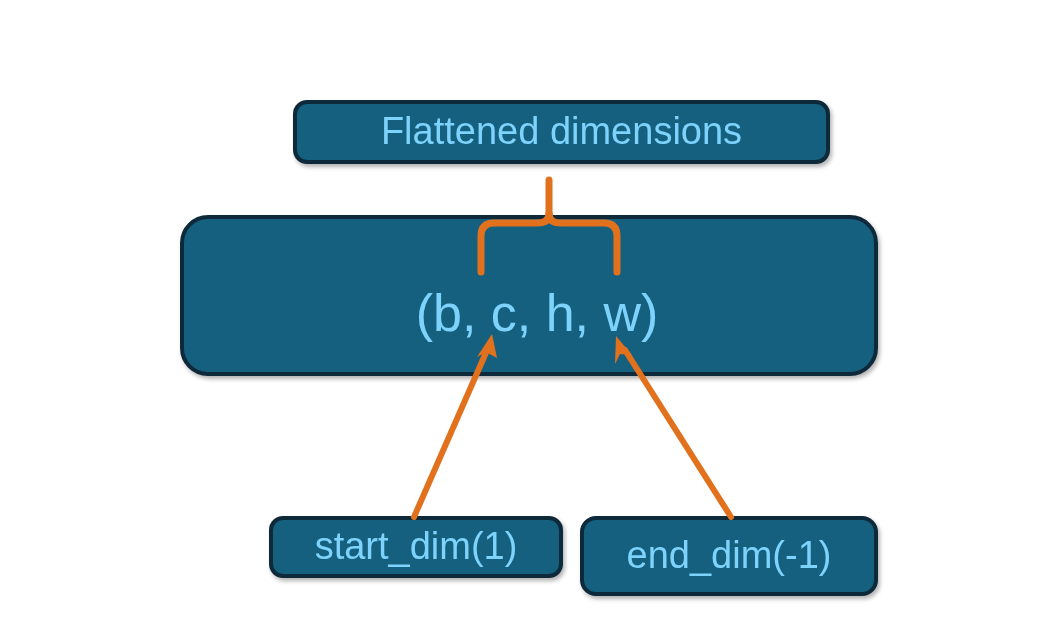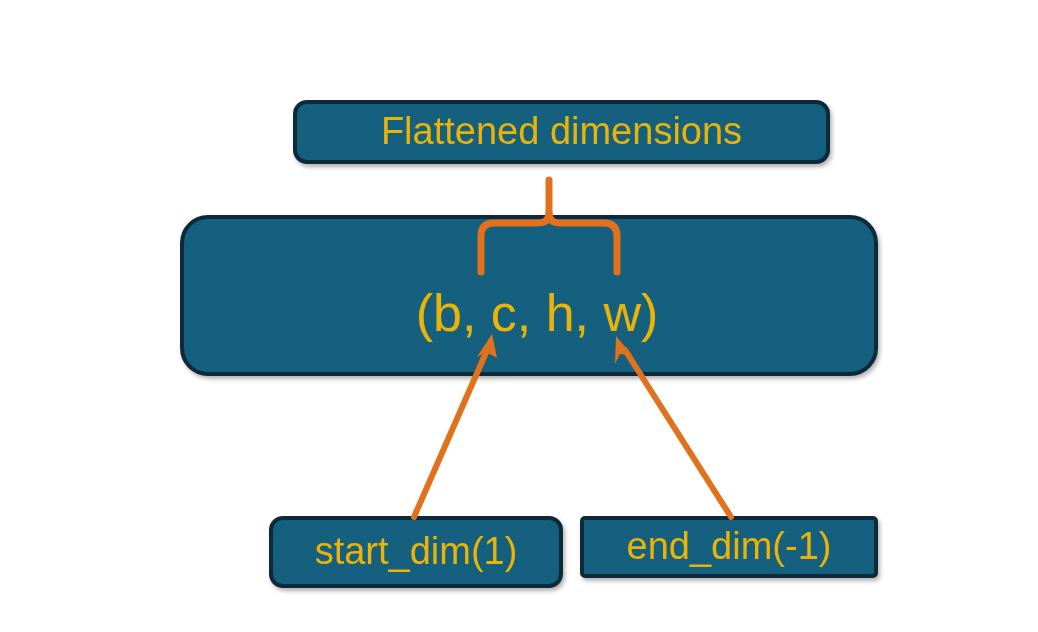--- a/index.html
+++ b/index.html
@@ -15,21 +15,21 @@
     width: 1038px;
     height: 632px;
     background: #ffffff;
     overflow: hidden;
   }
   .node {
     position: absolute;
     box-sizing: border-box;
     background: #16607F;
     border: 4px solid #0E2A3A;
-    color: #eab308;
+    color: #7dd3fc;
     display: flex;
     align-items: center;
     justify-content: center;
     text-align: right;
     line-height: 1.1;
     white-space: nowrap;
     box-shadow: 2px 3px 4px rgba(0,0,0,0.30);
   }
   #node-flattened {
     left: 293px;
@@ -49,30 +49,30 @@
   }
   #node-shape .shape-label {
     position: relative;
     top: 18px;
     margin-left: 16px;
   }
   #node-start {
     left: 269px;
     top: 516px;
     width: 294px;
-    height: 72px;
+    height: 62px;
     border-radius: 14px;
     font-size: 38px;
   }
   #node-end {
     left: 580px;
     top: 516px;
     width: 298px;
-    height: 62px;
-    border-radius: 5px;
+    height: 80px;
+    border-radius: 16px;
     font-size: 38px;
   }
   #connectors {
     position: absolute;
     left: 0;
     top: 0;
     width: 1038px;
     height: 632px;
     pointer-events: none;
   }

